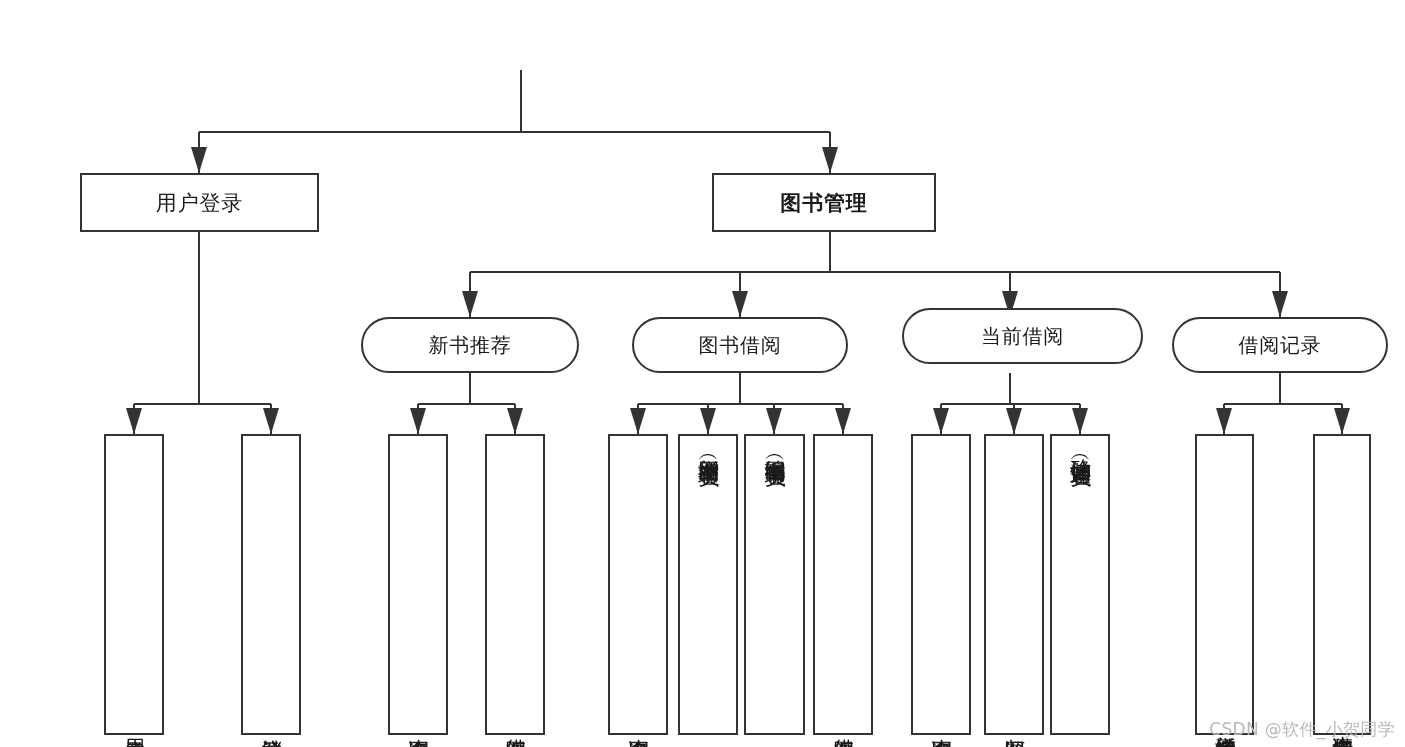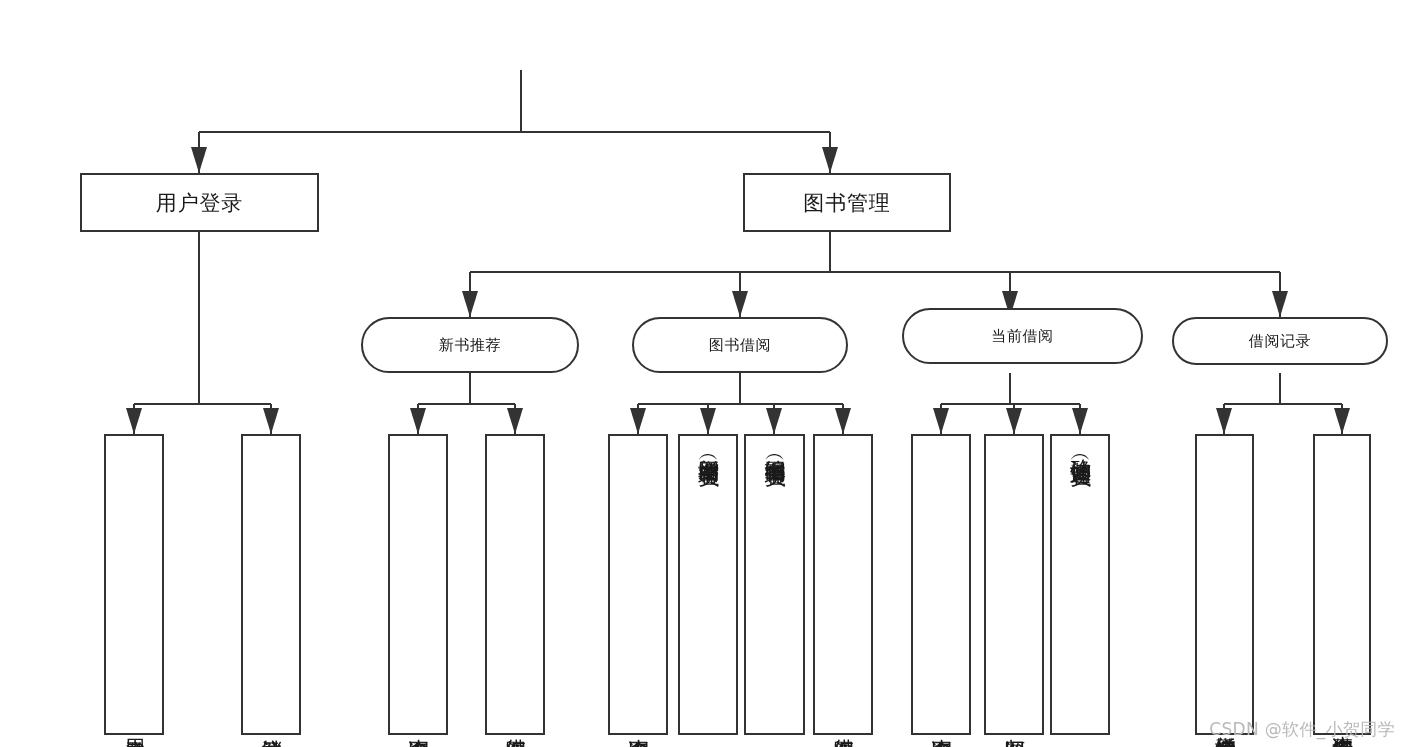--- a/index.html
+++ b/index.html
@@ -37,21 +37,21 @@
     color: #1a1a1a;
     z-index: 2;
   }
   .node.root {
     font-size: 23px;
   }
   .node.level2 {
     font-size: 21px;
   }
   .node.level3 {
-    font-size: 15px;
+    font-size: 20px;
     border-radius: 28px;
   }
   .node.leaf {
     align-items: flex-end;
     justify-content: center;
     padding-bottom: 6px;
     font-size: 21px;
   }
   .vlabel {
     writing-mode: vertical-rl;
@@ -139,34 +139,34 @@
       <line x1="1224" y1="404" x2="1224" y2="434" stroke="#333333" stroke-width="2.5" shape-rendering="crispEdges"></line>
       <polygon points="1216,408 1232,408 1224,434" fill="#333333"></polygon>
       <line x1="1342" y1="404" x2="1342" y2="434" stroke="#333333" stroke-width="2.5" shape-rendering="crispEdges"></line>
       <polygon points="1334,408 1350,408 1342,434" fill="#333333"></polygon>
     </svg>
 
 
   <div class="node level2" style="left: 80px; top: 173px; width: 239px; height: 59px;">
     <span class="hlabel">用户登录</span>
   </div>
-  <div class="node level2" style="left: 743px; top: 173px; width: 208px; height: 59px;">
+  <div class="node level2" style="left: 712px; top: 173px; width: 224px; height: 59px; font-weight: bold;">
     <span class="hlabel">图书管理</span>
   </div>
 
   <div class="node level3" style="left: 361px; top: 317px; width: 218px; height: 56px;">
     <span class="hlabel">新书推荐</span>
   </div>
   <div class="node level3" style="left: 632px; top: 317px; width: 216px; height: 56px;">
     <span class="hlabel">图书借阅</span>
   </div>
   <div class="node level3" style="left: 902px; top: 308px; width: 241px; height: 56px; text-align: center;">
     <span class="hlabel">当前借阅</span>
   </div>
-  <div class="node level3" style="left: 1172px; top: 317px; width: 216px; height: 48px;">
+  <div class="node level3" style="left: 1172px; top: 317px; width: 216px; height: 56px;">
     <span class="hlabel">借阅记录</span>
   </div>
 
   <div class="node leaf" style="left: 104px; top: 434px; width: 60px; height: 301px;">
     <span class="vlabel">用户登录</span>
   </div>
   <div class="node leaf" style="left: 241px; top: 434px; width: 60px; height: 301px;">
     <span class="vlabel">注销登录</span>
   </div>
 

